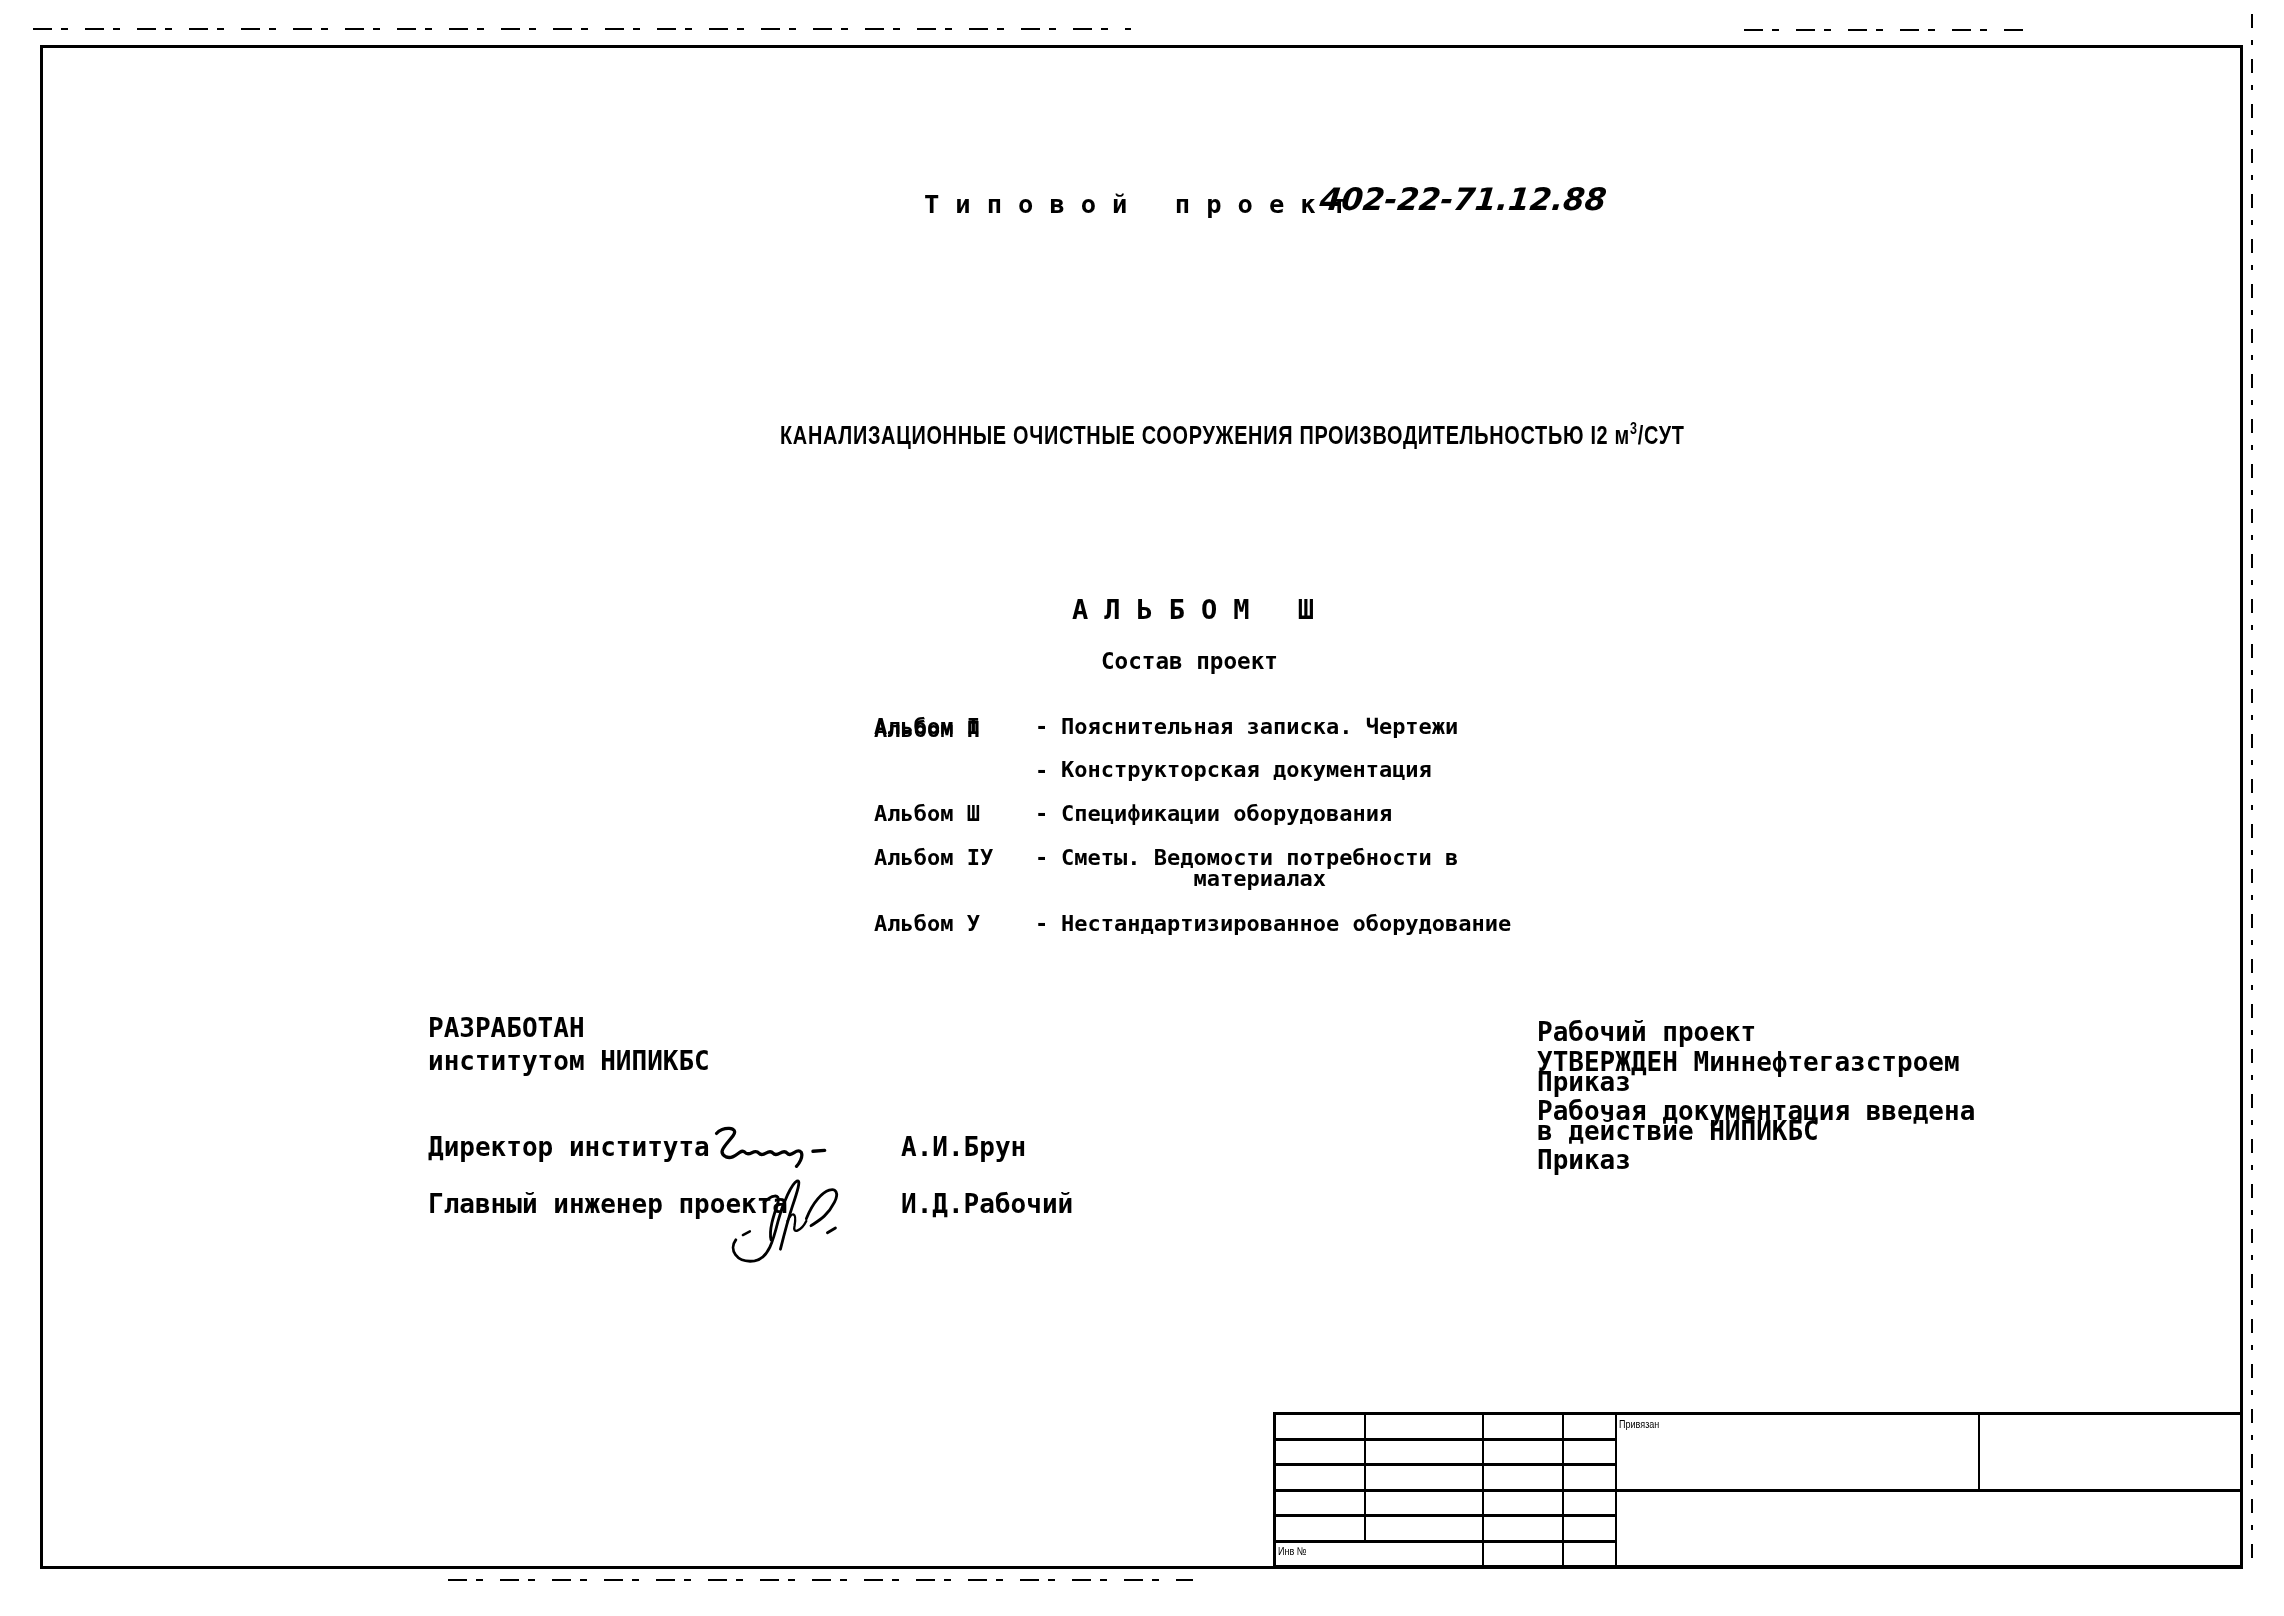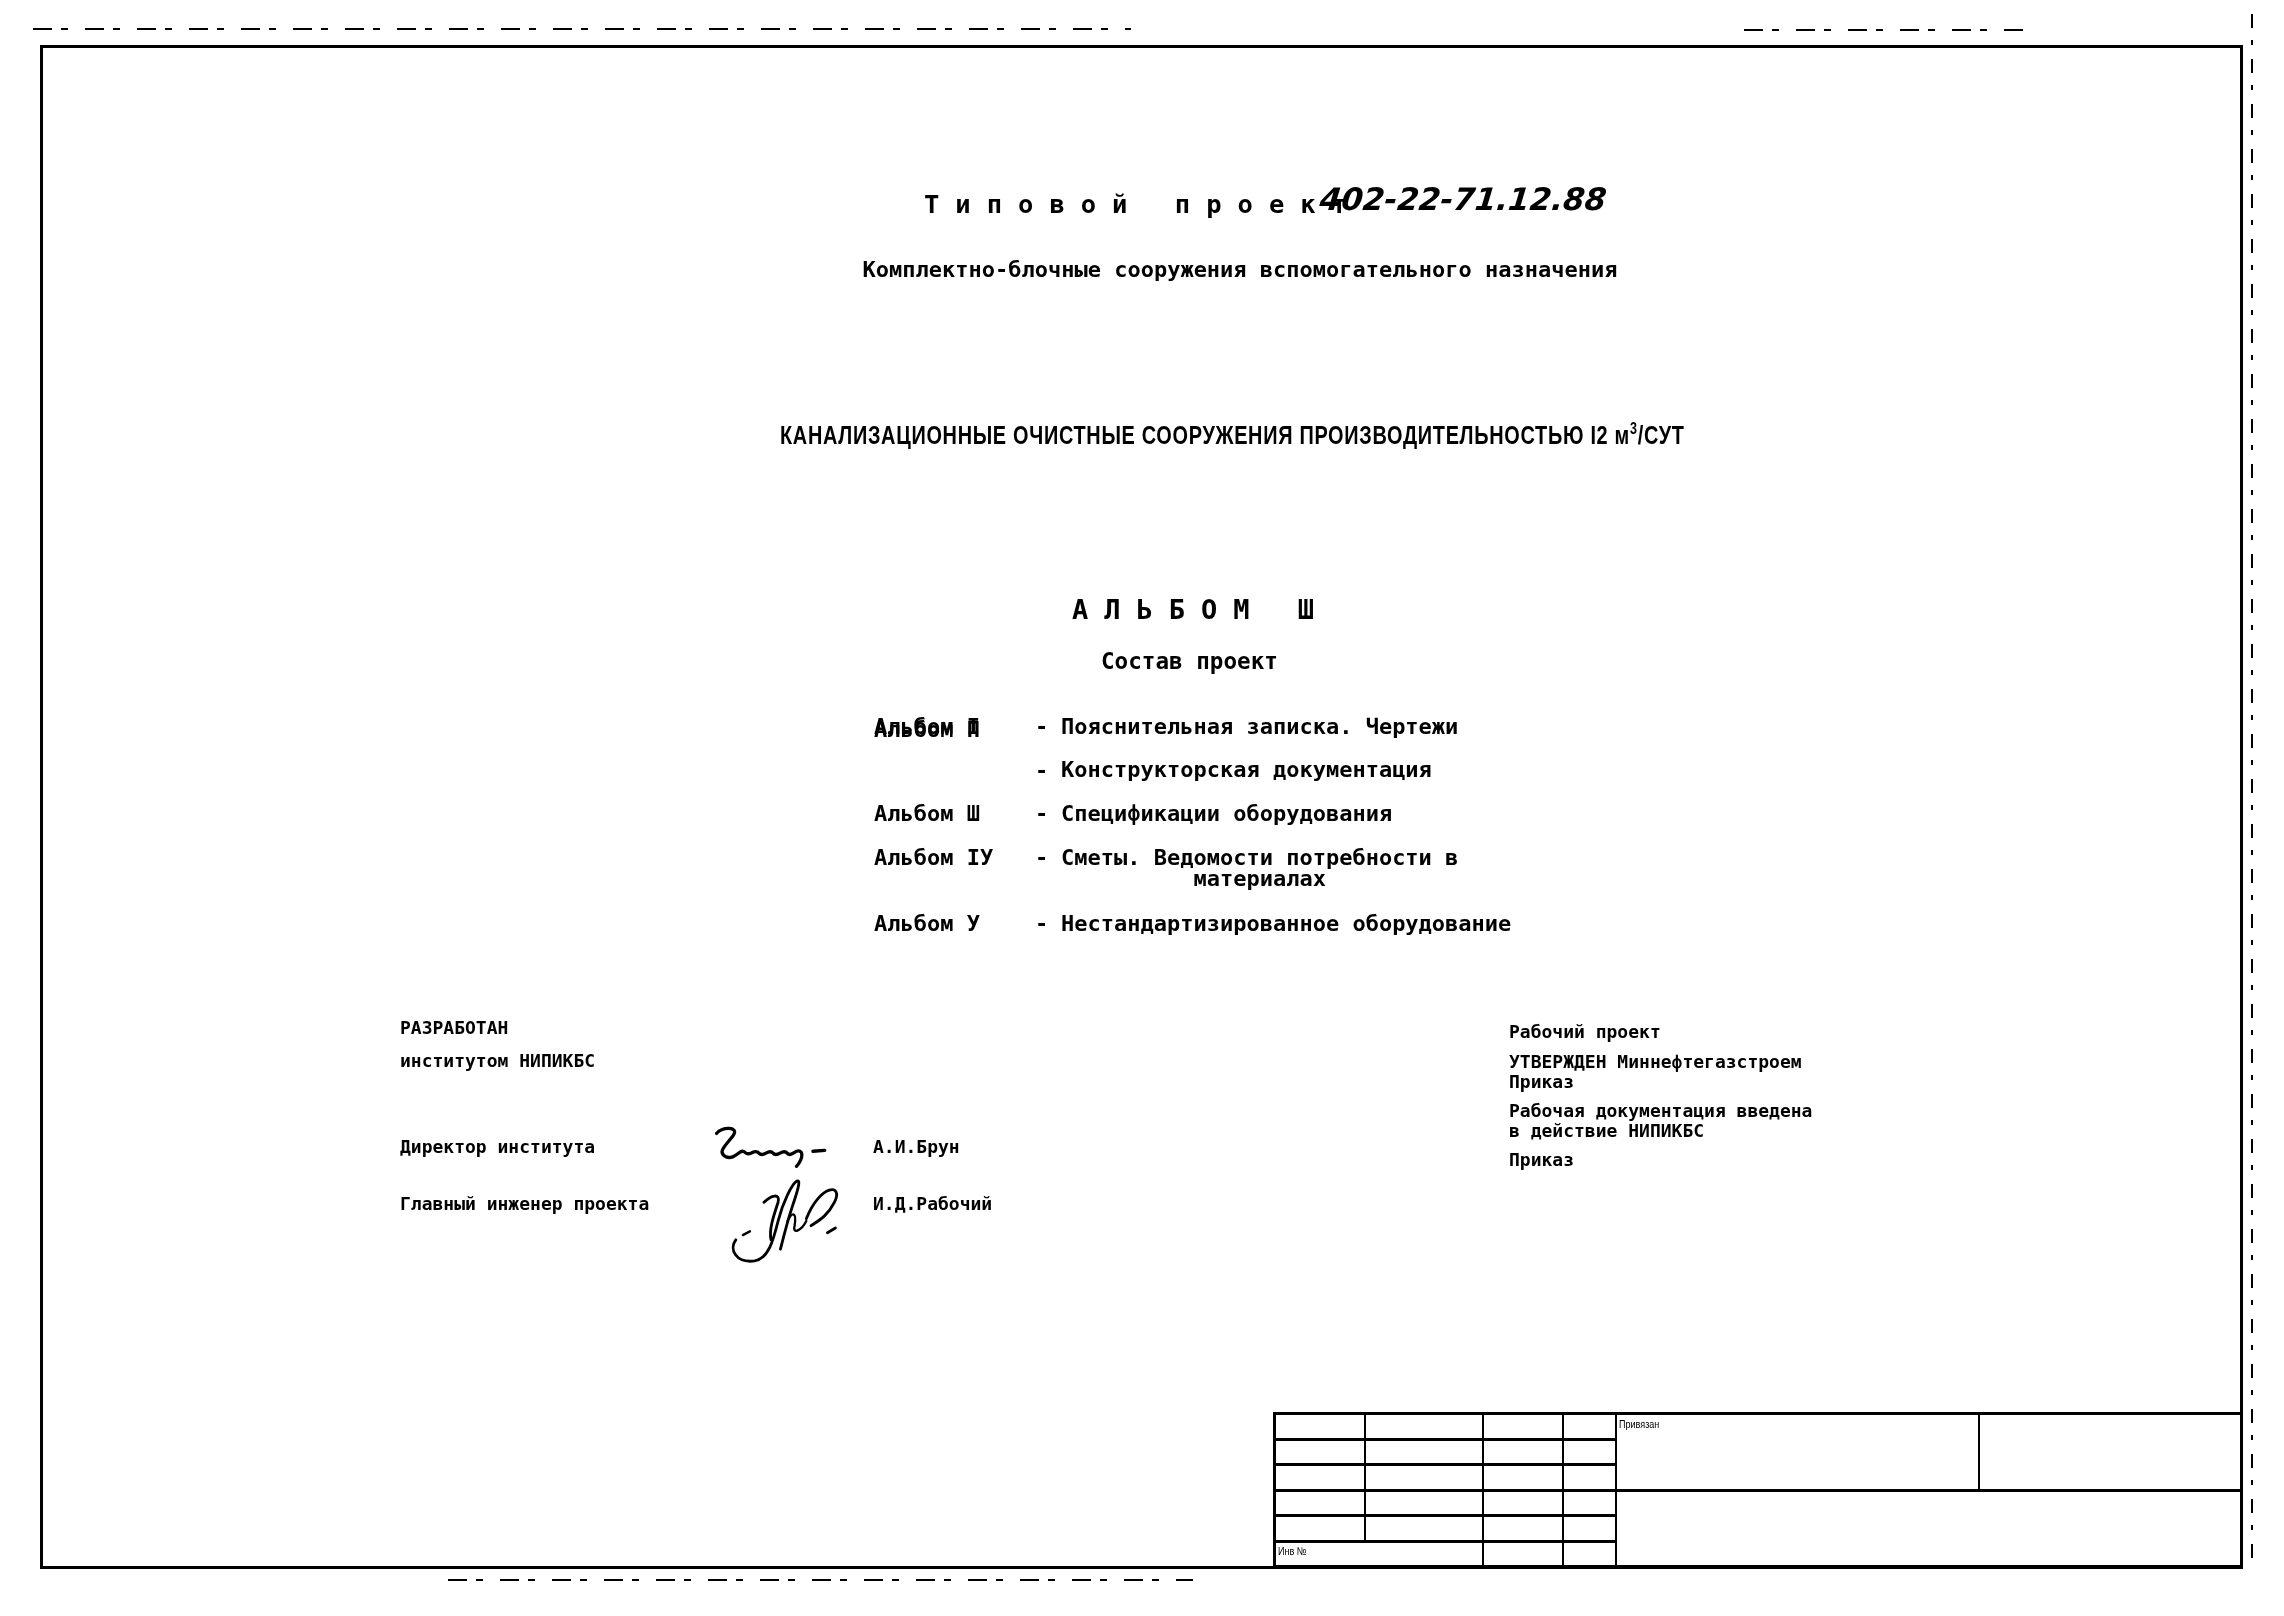--- a/index.html
+++ b/index.html
@@ -15,42 +15,41 @@
   .proj-num { top: 181px; left: 1320px; font-size: 31px; font-style: italic;
               font-family: "DejaVu Sans", "Liberation Sans", sans-serif; font-weight: bold; transform: skewX(-6deg); }
   .sub { left: 844px; width: 792px; text-align: center; font-size: 22px; line-height: 23px; top: 258px; }
   .heading { top: 420px; left: 780px; font-size: 25.5px; font-family: "Liberation Sans", sans-serif; font-weight: bold; transform: scaleX(0.78); transform-origin: left; letter-spacing: 0.9px; }
   .heading sup { font-size: 16px; }
   .album-hdr { top: 594px; left: 1072px; font-size: 27px; }
   .compos { top: 648px; left: 1101px; font-size: 22.6px; }
   .row-lbl { left: 874px; font-size: 22px; }
   .row-dash { left: 1035px; font-size: 22px; }
   .row-desc { left: 1061px; font-size: 22px; line-height: 21px; text-align: center; }
-  .block { font-size: 18px; line-height: 22.6px; }
+  .block { font-size: 26px; line-height: 22.6px; margin-left: 28px; }
   .sig { position: absolute; }
   .tb-wrap { position: absolute; left: 1273px; top: 1412px; width: 970px; height: 156px; border: 3.3px solid #000; box-sizing: border-box; }
   .tb-line-h { position: absolute; height: 2.8px; background: #000; }
   .tb-line-v { position: absolute; width: 2.4px; background: #000; }
   .tb-label { position: absolute; font-family: "Liberation Sans", sans-serif; font-size: 11.3px; transform: scaleX(0.8); transform-origin: left; }
 </style>
 </head>
 <body>
 
 <div class="noise" style="left:33px;top:28px;width:1098px;"></div>
 <div class="noise" style="left:1744px;top:29px;width:283px;"></div>
 <div class="noise" style="left:448px;top:1579px;width:745px;"></div>
 <div class="noise-v" style="left:2251px;top:14px;height:1556px;"></div>
 
 <div class="frame" style="left:40px;top:45px;width:2197px;height:1518px;"></div>
 
 <div class="abs typed spaced title-row">Типовой проект</div>
 <div class="abs proj-num">402-22-71.12.88</div>
 
 <div class="abs typed sub">
-  <div>Комплектно-блочные сооружения вспомогательного назначения</div>
 </div>
 
 <div class="abs heading"><span>КАНАЛИЗАЦИОННЫЕ ОЧИСТНЫЕ СООРУЖЕНИЯ ПРОИЗВОДИТЕЛЬНОСТЬЮ I2 м</span><sup>3</sup><span>/СУТ</span></div>
 
 <div class="abs typed spaced album-hdr">АЛЬБОМ  Ш</div>
 <div class="abs typed compos">Состав проект</div>
 
 <div>
   <div class="abs typed row-lbl" style="top:714px">Альбом I</div>
   <div class="abs typed row-dash" style="top:714px">-</div>

